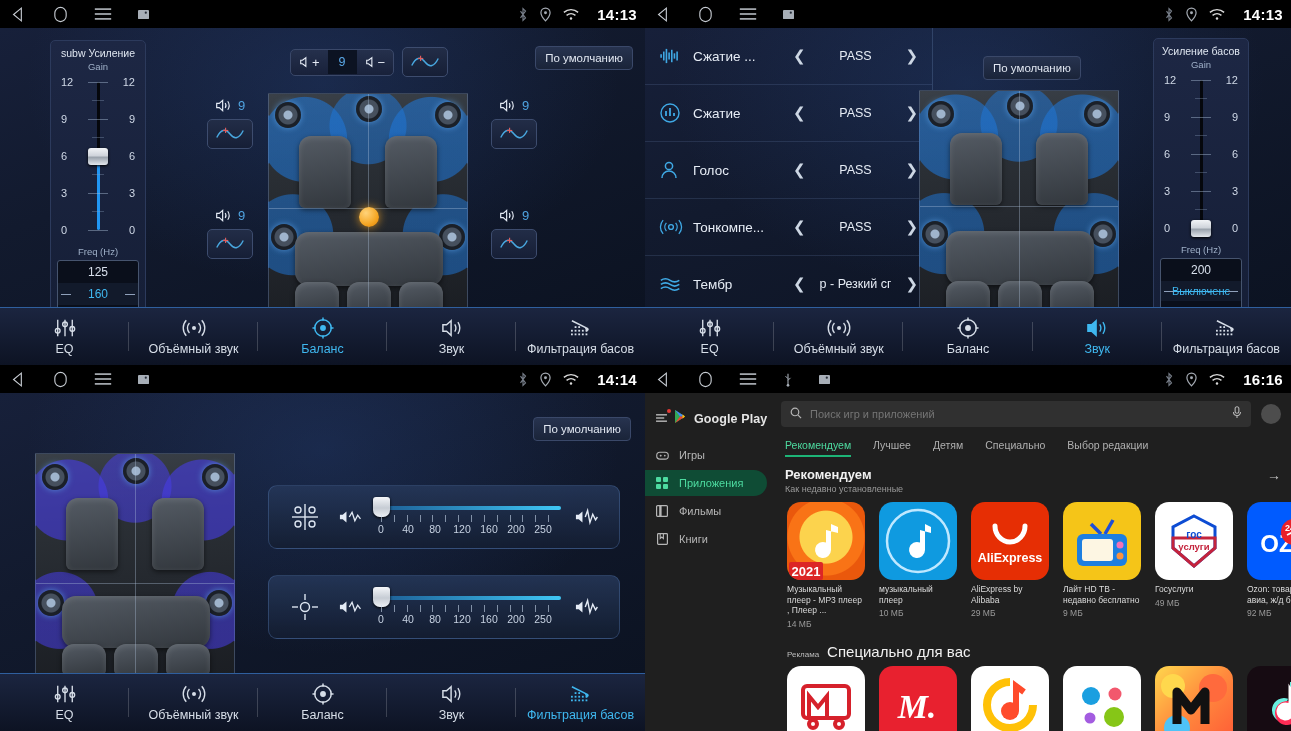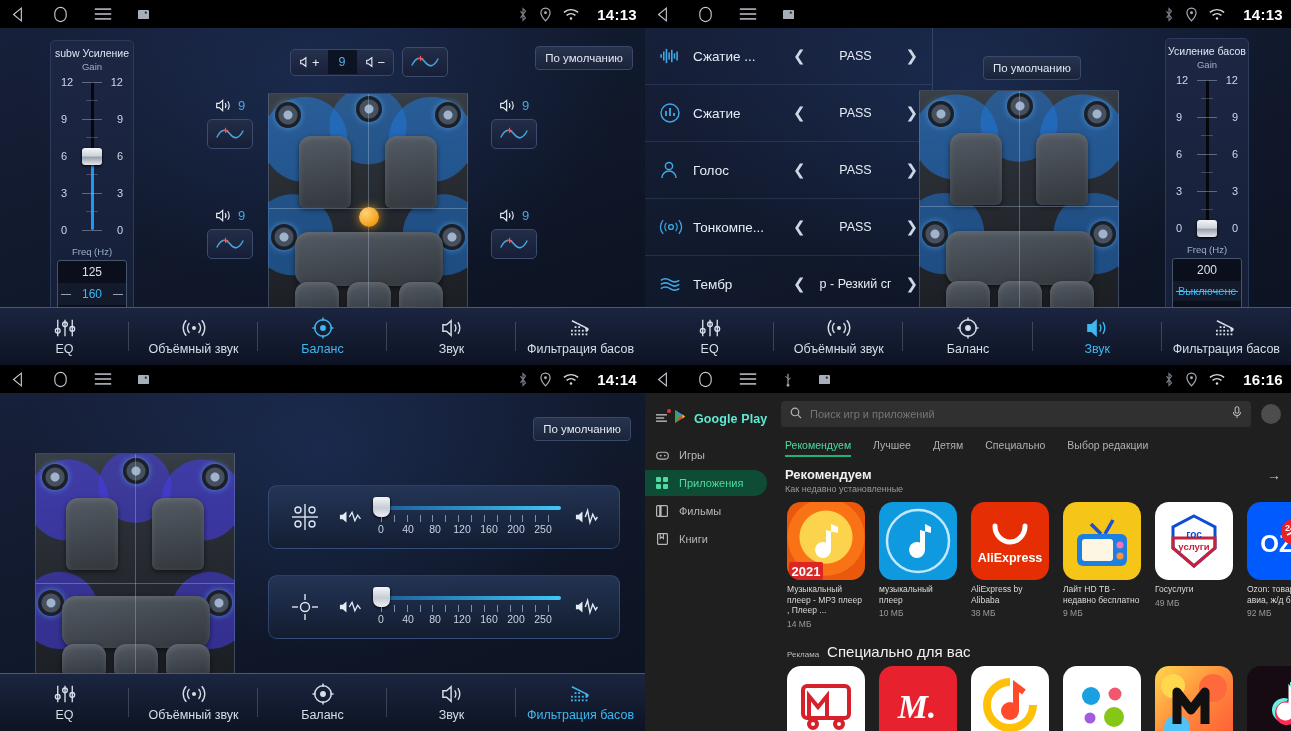--- a/index.html
+++ b/index.html
@@ -54,21 +54,21 @@
   }
   .navitem:not(:last-child)::after{
     content:""; position:absolute; right:0; top:14px; bottom:14px;
     width:1px; background:rgba(255,255,255,.18);
   }
   .navitem.active { color:#3fb8f0; }
   .navitem .nic { height:22px; display:flex; align-items:center; }
 
   
   .gaincard {
-    position:absolute; width:84px;
+    position:absolute; width:96px;
     background:linear-gradient(180deg,#1d2744,#151e36);
     border:1px solid #2c3a5c; border-radius:5px;
     padding:4px 0 0; text-align:center;
   }
   .gc-title { font-size:10.5px; color:#dfe6f0; padding:3px 2px 0; line-height:1.1; white-space:nowrap; overflow:hidden;}
   .gc-sub { font-size:9.5px; color:#9fb0c8; margin-top:1px; }
   .gc-slider { position:relative; height:160px; margin:4px 0 10px; }
   .gc-track {
     position:absolute; left:50%; top:6px; bottom:6px; width:3px;
     margin-left:-1.5px; background:#05070c; border-radius:2px;
@@ -186,21 +186,21 @@
   .xo-labels { position:absolute; left:0; right:0; top:30px; height:14px;}
   .xo-labels span { position:absolute; font-size:10.5px; color:#c7d2e2; transform:translateX(-50%); }
   .xo-end { display:flex; align-items:center; color:#e4ebf5; }
 
   
   .gp { position:absolute; top:28px; left:0; right:0; bottom:0; background:#1f1f1f; display:flex; }
   .gp-side { width:130px; background:#1f1f1f; padding-top:10px; }
   .gp-logo { display:flex; align-items:center; gap:6px; padding:6px 0 14px 10px; }
   .gp-logo .burger { color:#bdbdbd; font-size:13px; position:relative;}
   .gp-logo .burger::after{content:""; position:absolute; right:-3px; top:-2px; width:4px;height:4px;border-radius:50%;background:#e53935;}
-  .gp-logo .name { color:#5eead4; font-size:12.5px; font-weight:600; letter-spacing:.1px;text-align:center;}
+  .gp-logo .name { color:#e5e5e5; font-size:12.5px; font-weight:600; letter-spacing:.1px;text-align:center;}
   .gp-nav { display:flex; flex-direction:column; gap:2px; padding-right:8px;}
   .gp-navitem { display:flex; align-items:center; gap:10px; padding:7px 10px; border-radius:0 16px 16px 0;
     color:#b6b6b6; font-size:11px; cursor:pointer;}
   .gp-navitem.active { background:#0f4c35; color:#4ddba0; }
   .gp-navitem .gi { width:14px; display:flex; align-items:center; justify-content:center;}
   .gp-main { flex:1; padding:8px 0 0 6px; position:relative; overflow:hidden;}
   .gp-searchrow { display:flex; align-items:center; gap:10px; padding-right:10px;}
   .gp-search { flex:1; height:26px; background:#303030; border-radius:4px; display:flex;
     align-items:center; padding:0 9px; gap:8px;}
   .gp-search input { flex:1; background:transparent; border:0; outline:0; color:#cfcfcf; font-size:11px;
@@ -1245,21 +1245,21 @@
             <div class="s">10 МБ</div>
           </div>
           <div class="gp-app">
             <div class="icon" style="background:#e62e04;">
               <svg width="78" height="78" viewBox="0 0 78 78">
                   <path d="M24 24 a15 16 0 0 0 30 0" fill="none" stroke="#fff" stroke-width="5" stroke-linecap="round"></path>
                   <text x="39" y="60" font-size="12.5" font-weight="bold" fill="#fff" text-anchor="middle" font-family="Liberation Sans">AliExpress</text>
                 </svg>
             </div>
             <div class="t">AliExpress by Alibaba</div>
-            <div class="s">38 МБ</div>
+            <div class="s">29 МБ</div>
           </div>
           <div class="gp-app">
             <div class="icon" style="background:#f5c518;">
               <svg width="78" height="78" viewBox="0 0 78 78">
                   <g stroke="#1d4ed8" stroke-width="3.5" fill="none">
                     <line x1="28" y1="22" x2="38" y2="32"></line>
                     <line x1="50" y1="18" x2="42" y2="32"></line>
                   </g>
                   <rect x="14" y="32" width="50" height="32" rx="6" fill="#1d7fe0"></rect>
                   <rect x="19" y="37" width="31" height="22" rx="3" fill="#fdf6e3"></rect>

